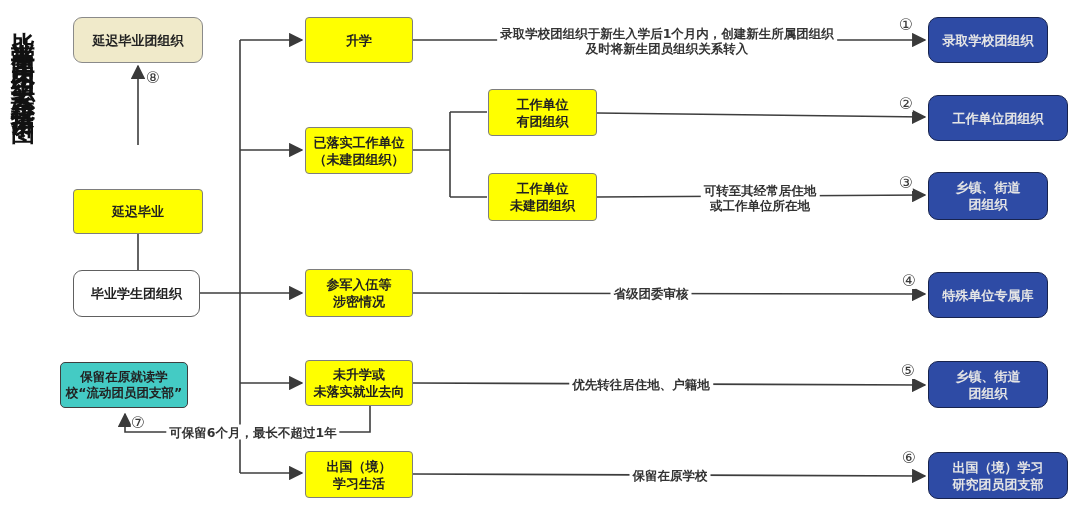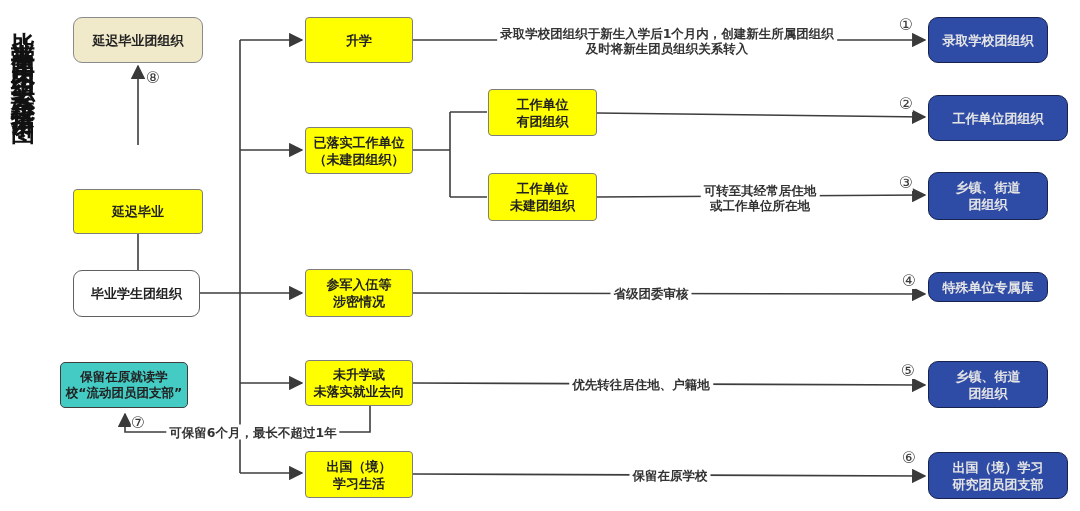--- a/index.html
+++ b/index.html
@@ -131,21 +131,21 @@
 
   <div class="box blue" style="left:928px; top:17px; width:120px; height:46px;">录取学校团组织</div>
 
   <div class="box blue" style="left:928px; top:95px; width:140px; height:46px;">工作单位团组织</div>
 
   <div class="box blue" style="left:928px; top:172px; width:120px; height:48px;">
     <span>乡镇、街道</span>
     <span>团组织</span>
   </div>
 
-  <div class="box blue" style="left:928px; top:272px; width:120px; height:30px;">特殊单位专属库</div>
+  <div class="box blue" style="left:928px; top:272px; width:120px; height:46px;">特殊单位专属库</div>
 
   <div class="box blue" style="left:928px; top:361px; width:120px; height:47px;">
     <span>乡镇、街道</span>
     <span>团组织</span>
   </div>
 
   <div class="box blue" style="left:928px; top:452px; width:140px; height:47px;">
     <span>出国（境）学习</span>
     <span>研究团员团支部</span>
   </div>

